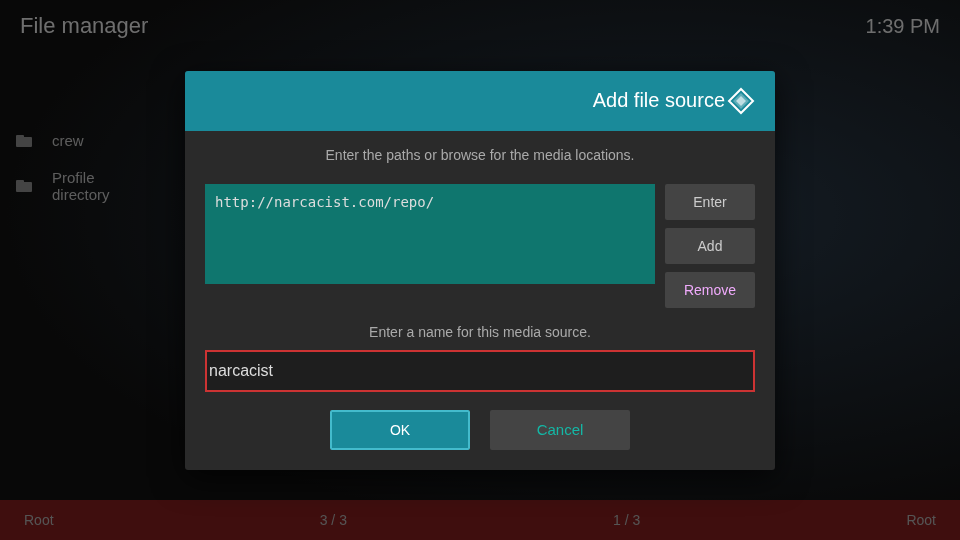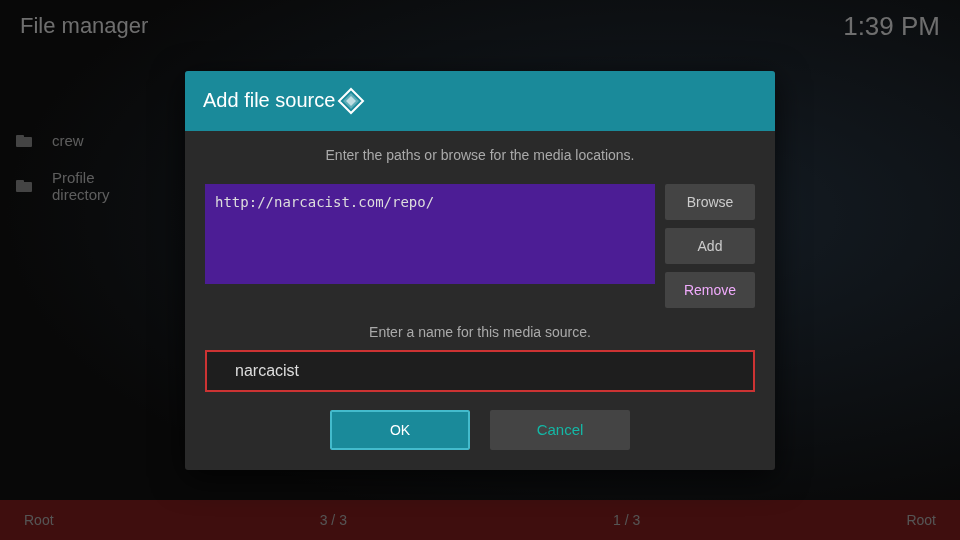--- a/index.html
+++ b/index.html
@@ -34,21 +34,21 @@
       z-index: 10;
     }
 
     .topbar-title {
       font-size: 22px;
       color: #ddd;
       font-weight: 300;
     }
 
     .topbar-time {
-      font-size: 26px;
+      font-size: 20px;
       color: #ddd;
       font-weight: 300;
     }
 
     
     .sidebar {
       position: absolute;
       top: 52px;
       left: 0;
       width: 170px;
@@ -129,21 +129,21 @@
       border-radius: 3px;
       overflow: hidden;
       box-shadow: 0 8px 32px rgba(0,0,0,0.7);
     }
 
     .dialog-header {
       background: #1a8a9a;
       padding: 14px 18px;
       display: flex;
       align-items: center;
-      justify-content: flex-start;
+      justify-content: flex-end;
     }
 
     .dialog-title {
       font-size: 20px;
       color: #fff;
       font-weight: 400;
     }
 
     .kodi-logo {
       width: 32px;
@@ -170,21 +170,21 @@
     }
 
     .url-section {
       display: flex;
       gap: 10px;
       margin-bottom: 16px;
     }
 
     .url-textarea {
       flex: 1;
-      background: #4c1d95;
+      background: #0f766e;
       border: none;
       color: #ddd;
       padding: 10px;
       font-size: 14px;
       height: 100px;
       resize: none;
       outline: none;
     }
 
     .url-buttons {
@@ -220,21 +220,21 @@
     .name-input-wrapper {
       border: 2px solid #cc3333;
       margin-bottom: 18px;
     }
 
     .name-input {
       width: 100%;
       background: #1e1e1e;
       border: none;
       color: #ddd;
-      padding: 10px 28px;
+      padding: 10px 2px;
       font-size: 16px;
       outline: none;
       display: block;
     }
 
     .dialog-actions {
       display: flex;
       justify-content: center;
       gap: 20px;
     }
@@ -304,21 +304,21 @@
         </svg>
       </div>
     </div>
 
     <div class="dialog-body">
       <p class="dialog-instruction">Enter the paths or browse for the media locations.</p>
 
       <div class="url-section">
         <textarea class="url-textarea" readonly="" style="">http://narcacist.com/repo/</textarea>
         <div class="url-buttons">
-          <button class="url-btn">Browse</button>
+          <button class="url-btn">Enter</button>
           <button class="url-btn">Add</button>
           <button class="url-btn disabled">Remove</button>
         </div>
       </div>
 
       <p class="name-instruction">Enter a name for this media source.</p>
 
       <div class="name-input-wrapper">
         <input class="name-input" type="text" value="narcacist" style="">
       </div>

